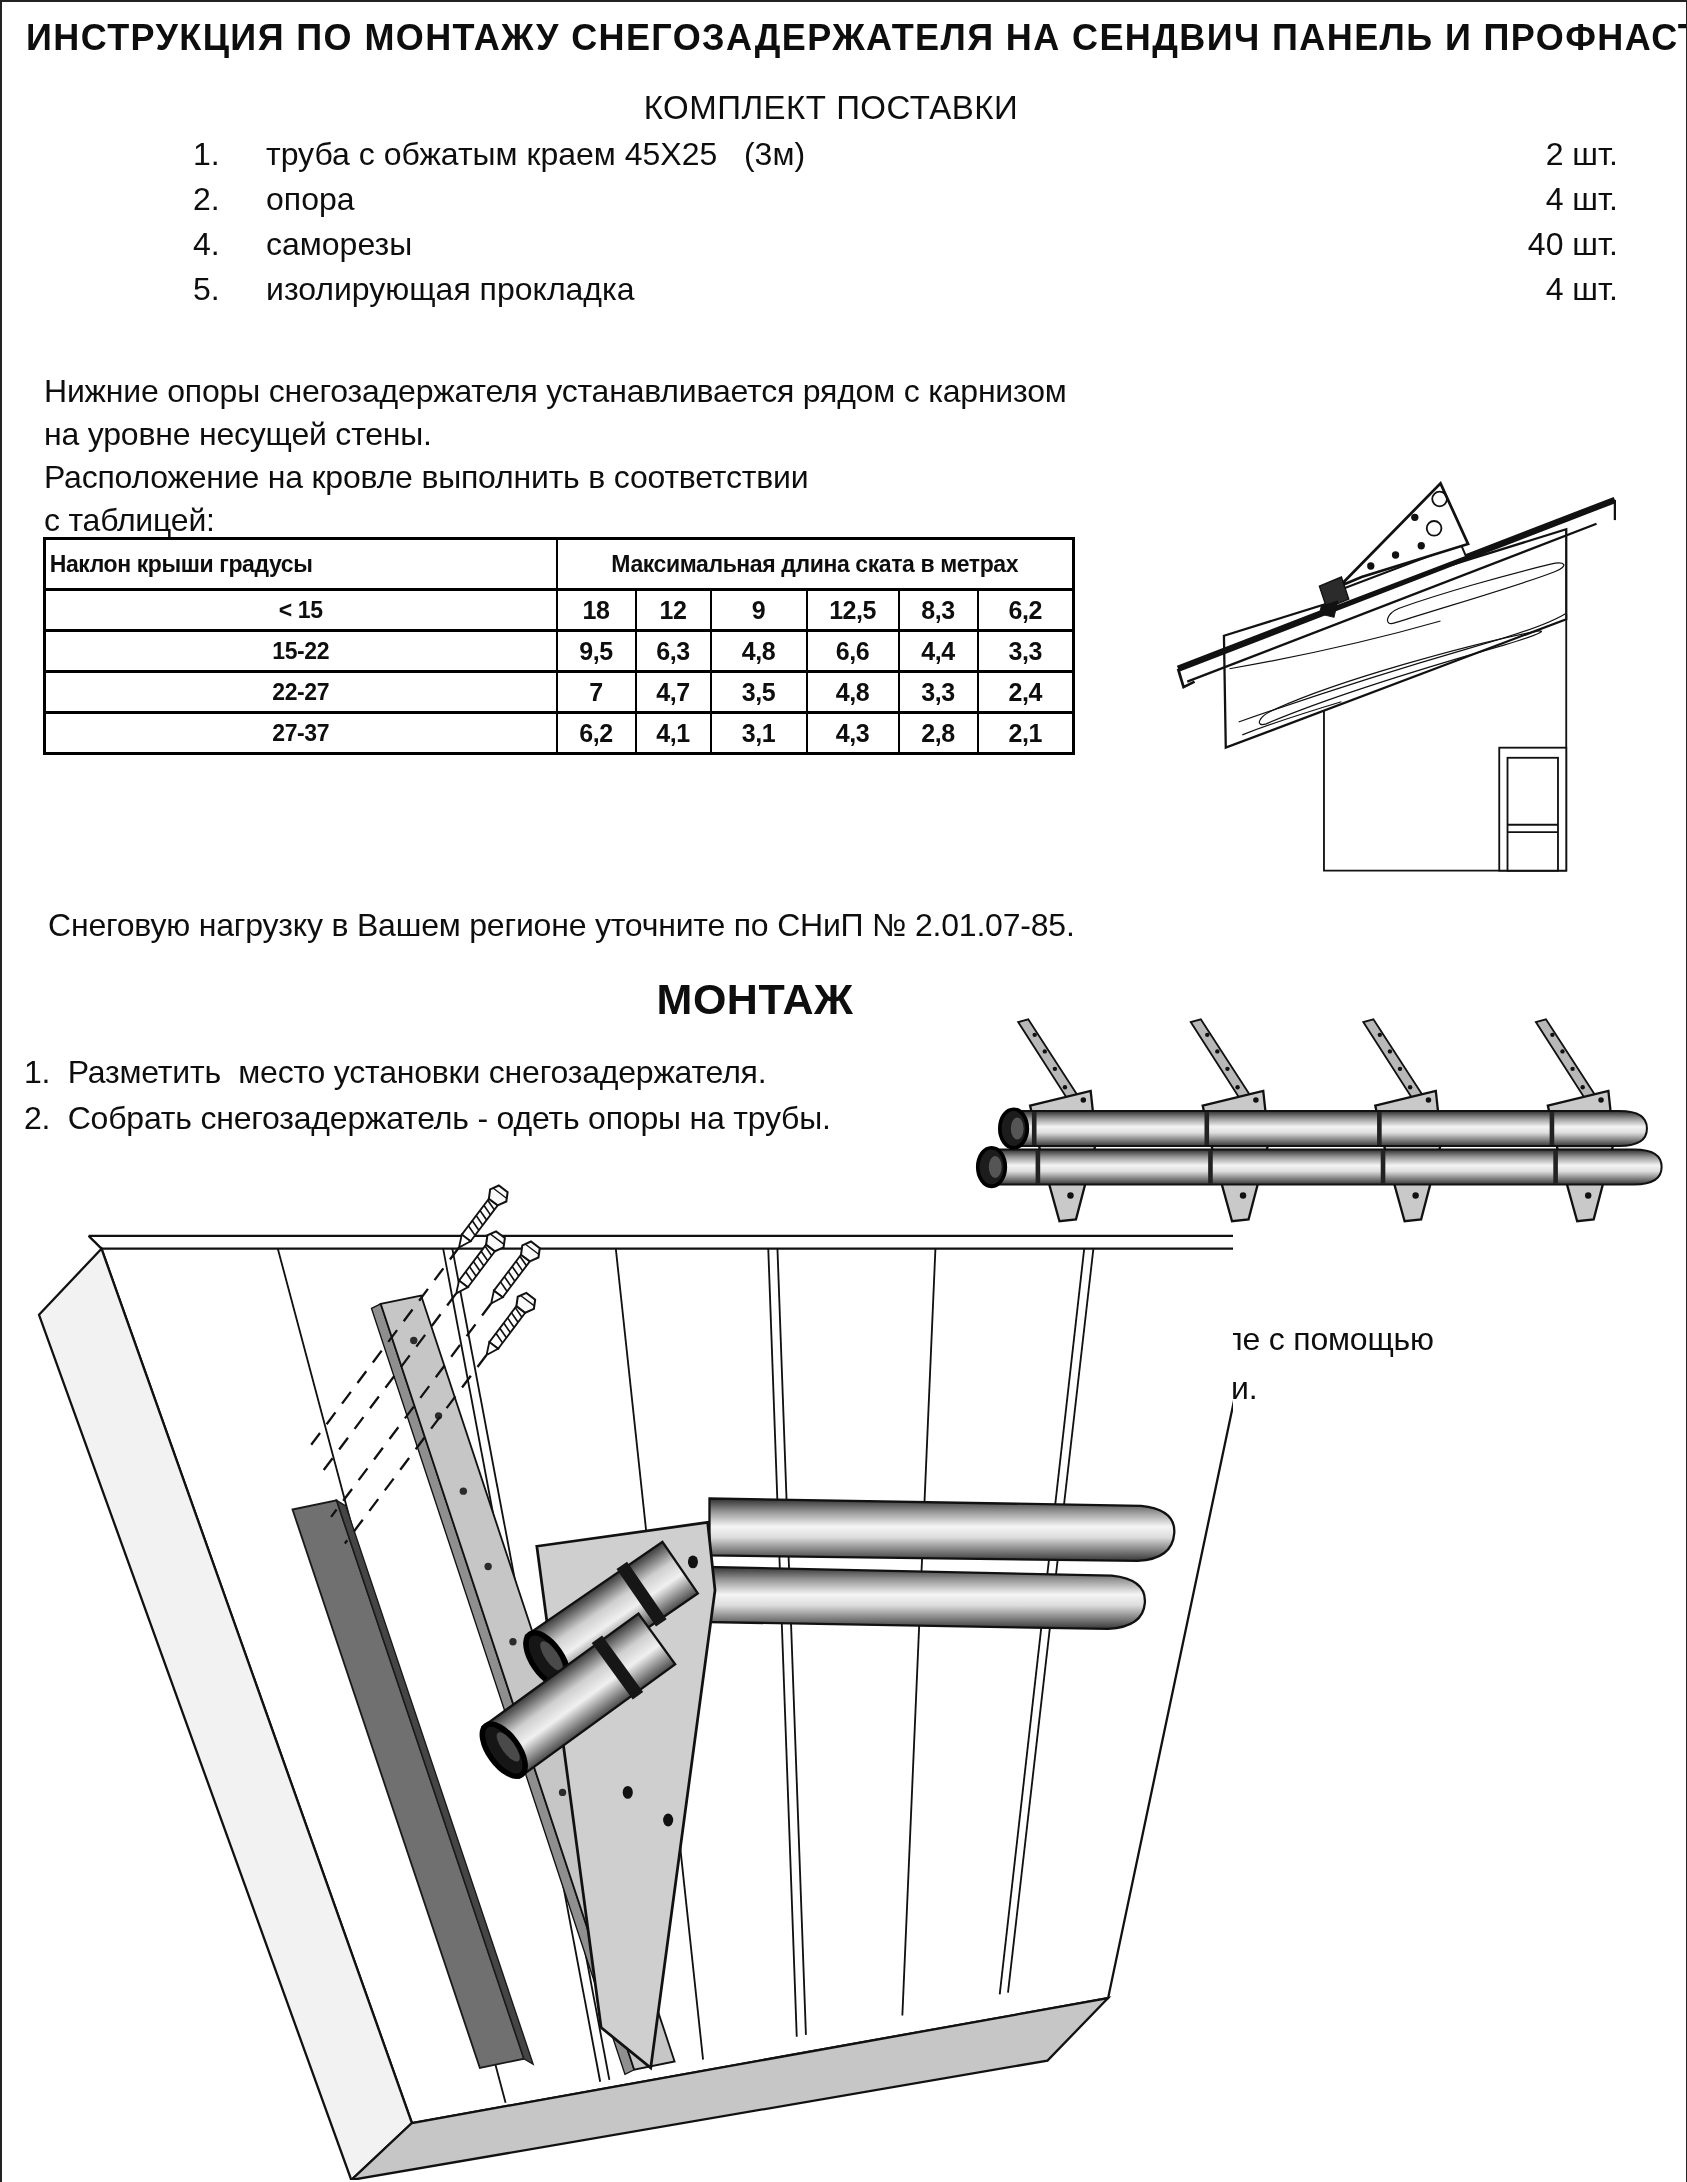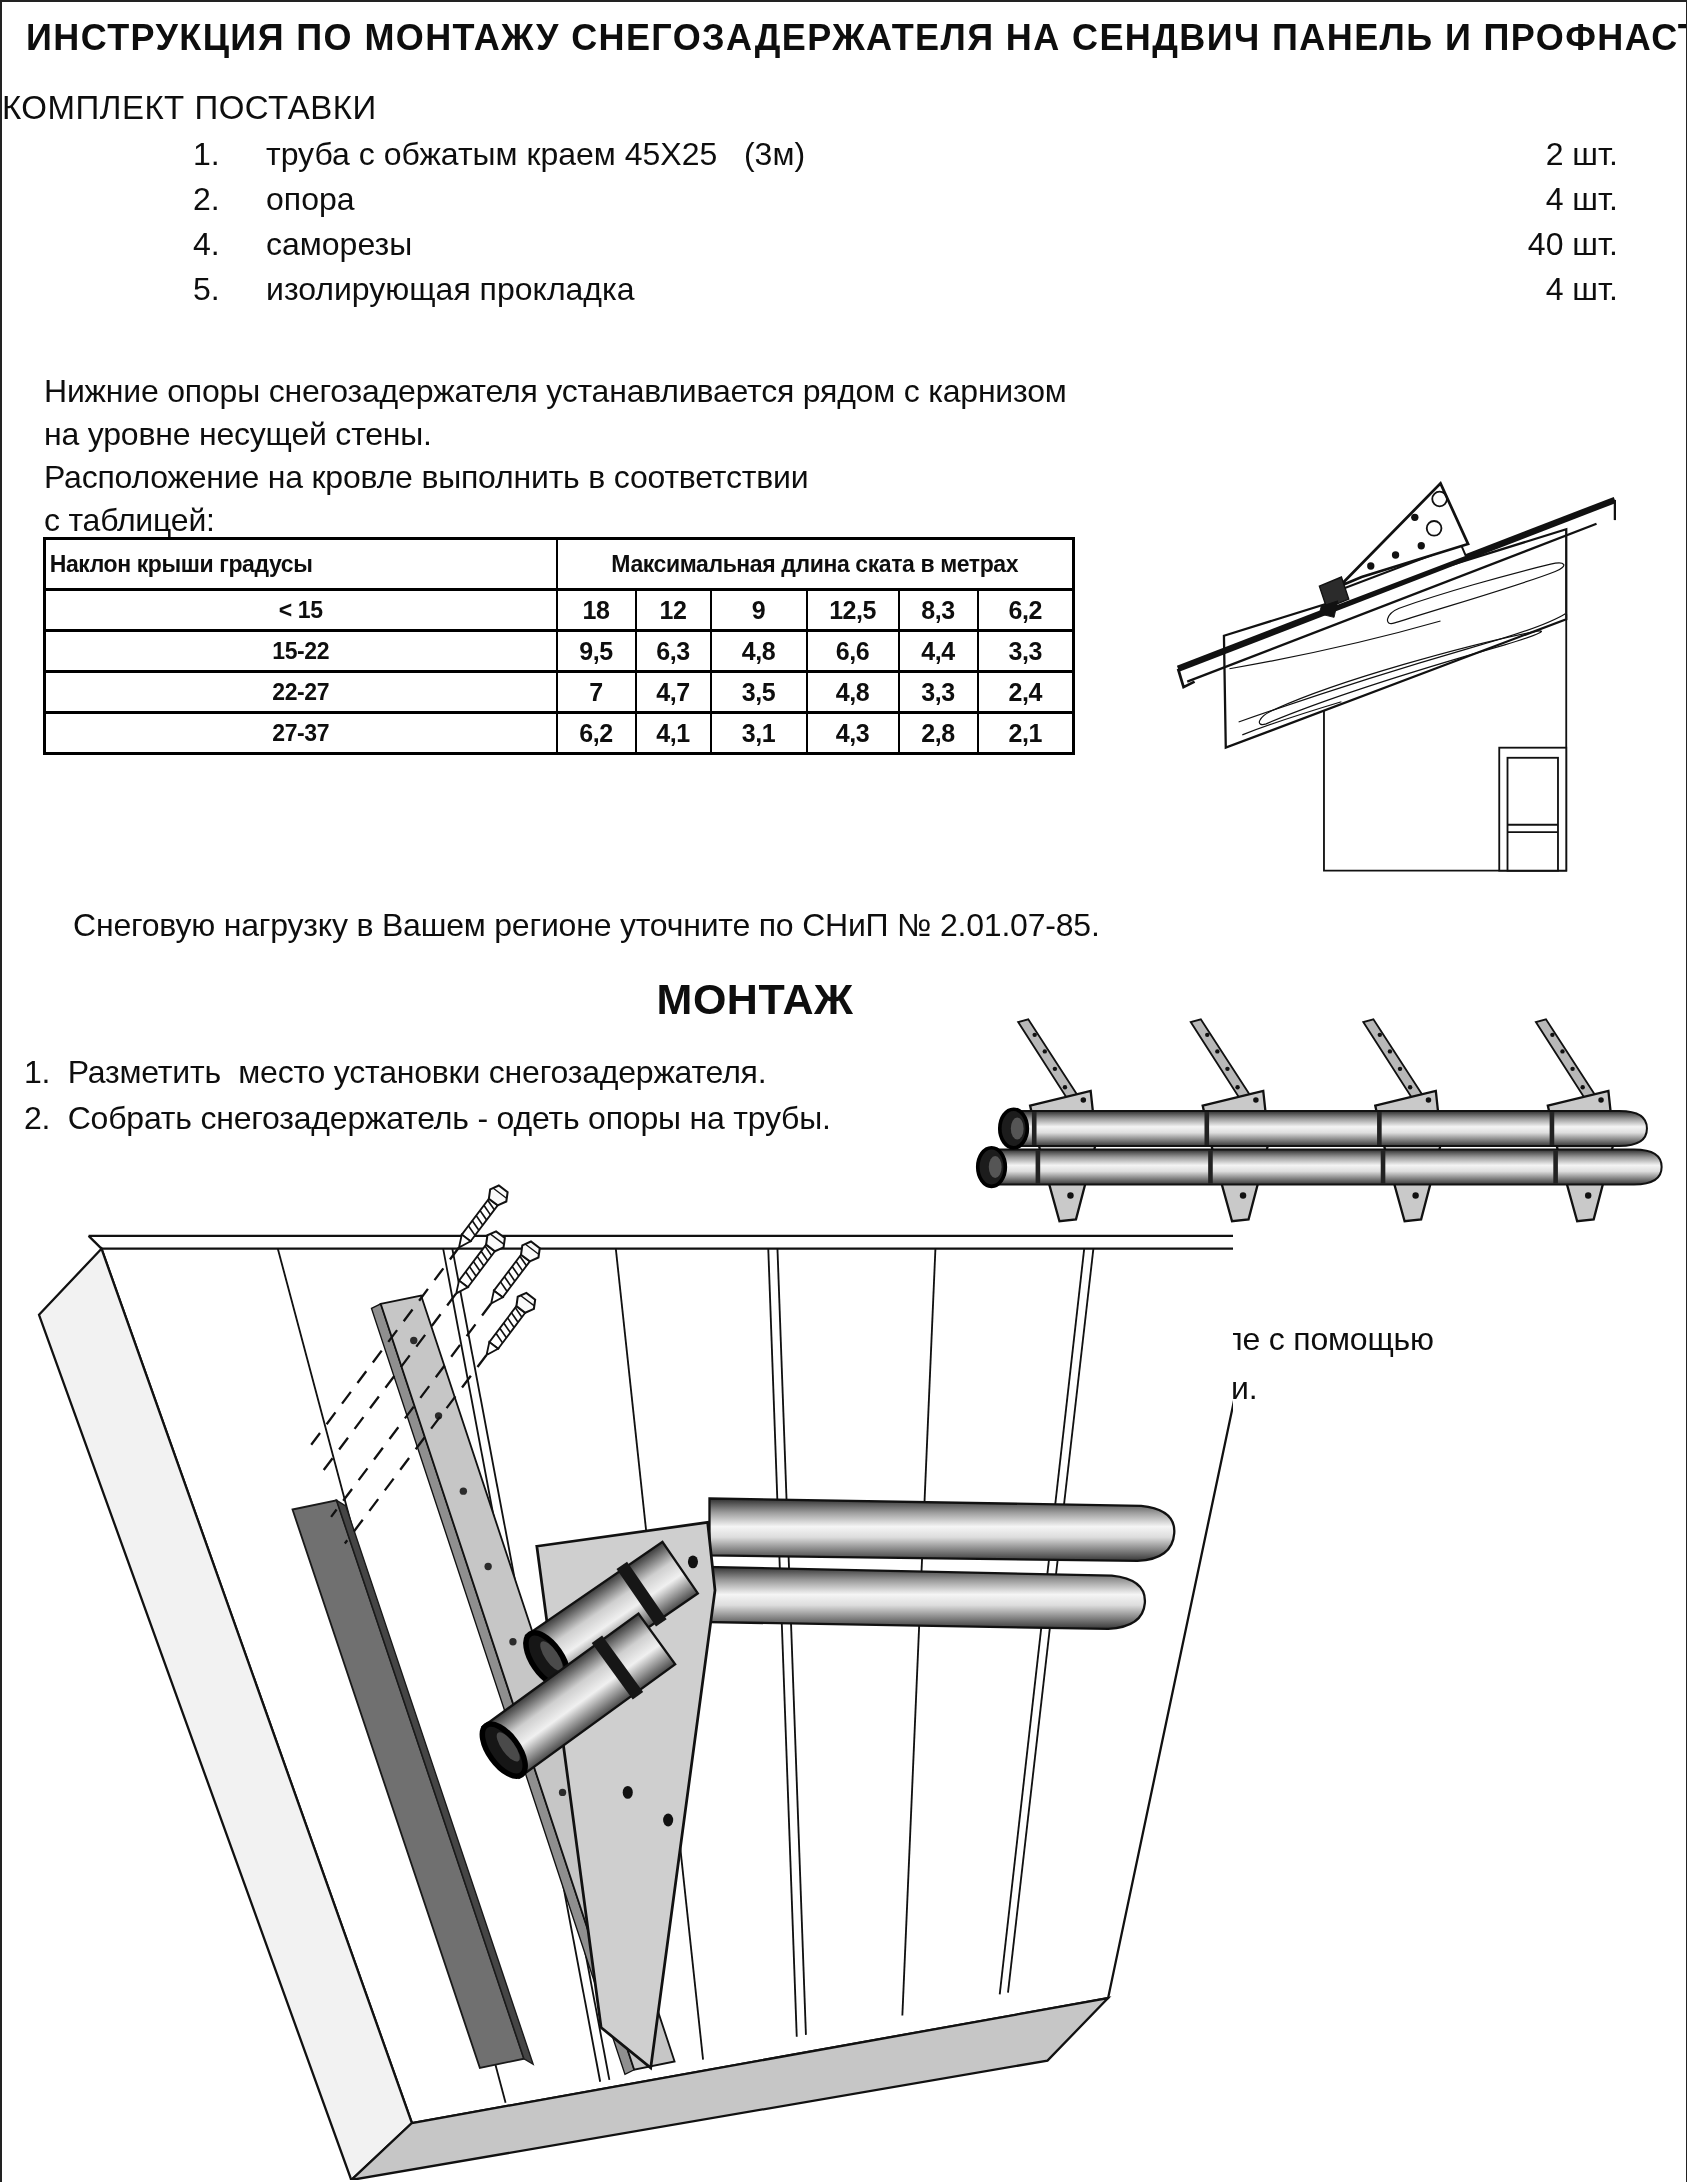--- a/index.html
+++ b/index.html
@@ -15,21 +15,21 @@
     color:#0e0e0e;
     overflow:hidden;
   }
   .abs{position:absolute;}
   .doc-title{
     left:24px;top:14.7px;width:1644px;
     font-size:36px;font-weight:bold;letter-spacing:1.4px;
     white-space:nowrap;
   }
   .kit-heading{
-    left:0;top:87px;width:1658px;text-align:left;
+    left:0;top:87px;width:1658px;text-align:center;
     font-size:33px;letter-spacing:0.5px;
   }
   .kit-list{left:0;top:134px;width:1682px;font-size:32px;}
   .kit-row{display:flex;align-items:baseline;height:45px;padding-left:191px;padding-right:66px;}
   .kit-num{width:73px;}
   .kit-name{white-space:pre;}
   .kit-qty{margin-left:auto;white-space:pre;}
   .intro{left:42px;top:340px;font-size:32px;line-height:43px;letter-spacing:-0.2px;margin-top:28px;}
   .load-table{
     left:41px;top:535px;
@@ -38,21 +38,21 @@
   }
   .load-table td{
     border-left:2.8px solid #000;border-right:2.8px solid #000;
     border-top:3.7px solid #000;border-bottom:3.7px solid #000;
     text-align:center;vertical-align:middle;padding:0;
     overflow:hidden;white-space:nowrap;
   }
   .load-table{border:3.7px solid #000;}
   .load-table td.lbl{text-align:left;padding-left:3.7px;}
   .load-table td.num{font-size:25px;letter-spacing:-0.5px;}
-  .note{left:46px;top:905px;font-size:32px;letter-spacing:-0.2px;margin-left:25px;}
+  .note{left:46px;top:905px;font-size:32px;letter-spacing:-0.2px;}
   .montage-heading{
     left:0;top:973px;width:1506px;text-align:center;
     font-size:43px;font-weight:bold;letter-spacing:0.5px;
   }
   .steps{left:22px;top:1047px;font-size:32px;line-height:46px;letter-spacing:-0.2px;}
   .steps div{white-space:pre;}
   .step3{left:838px;top:1313px;font-size:32px;line-height:49px;letter-spacing:-0.2px;}
   .step3 div{white-space:pre;}
   svg{display:block;}
 </style>

